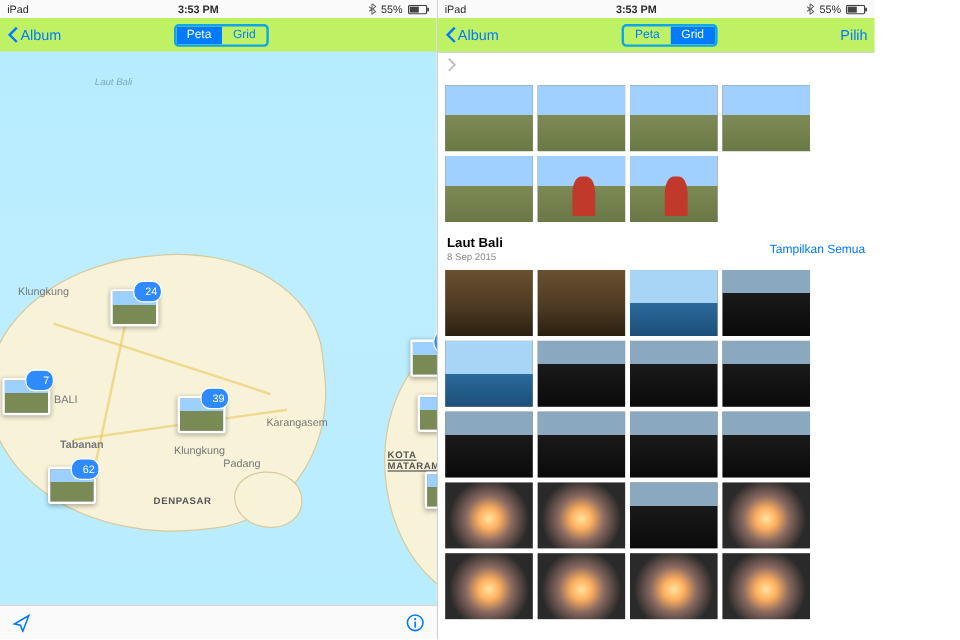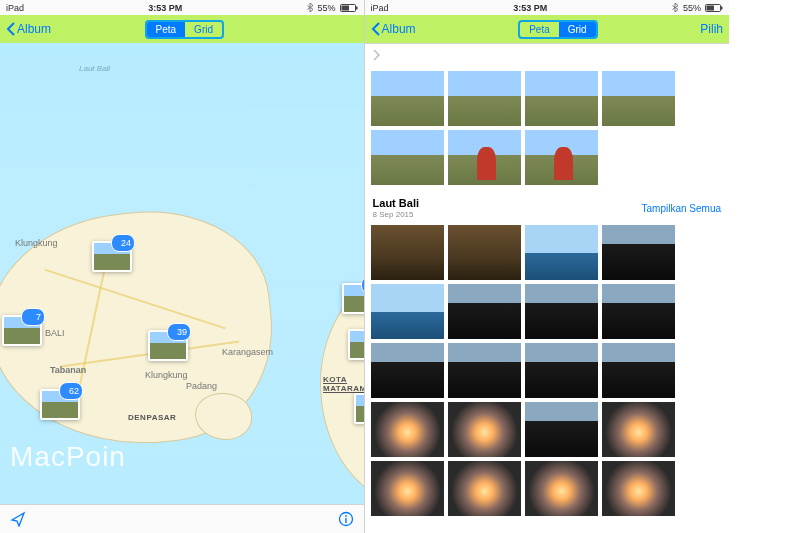--- a/index.html
+++ b/index.html
@@ -134,21 +134,20 @@
           <div class="pin" style="left: 348px; top: 286px;">
             <div class="thumb"></div>
             <div class="badge">69</div>
           </div>
           <div class="pin" style="left: 354px; top: 350px;">
             <div class="thumb"></div>
             <div class="badge">3</div>
           </div>
         </div>
 
-      <div class="watermark">MacPoin</div>
     </div>
 
     <div class="map-bottom">
       <span>
           <svg width="16" height="16" viewBox="0 0 16 16">
             <path d="M2 9l12-7-5 13-2-5-5-1z" fill="none" stroke="#007aff" stroke-width="1.3"></path>
           </svg>
         </span>
       <span>
           <svg width="16" height="16" viewBox="0 0 16 16">

